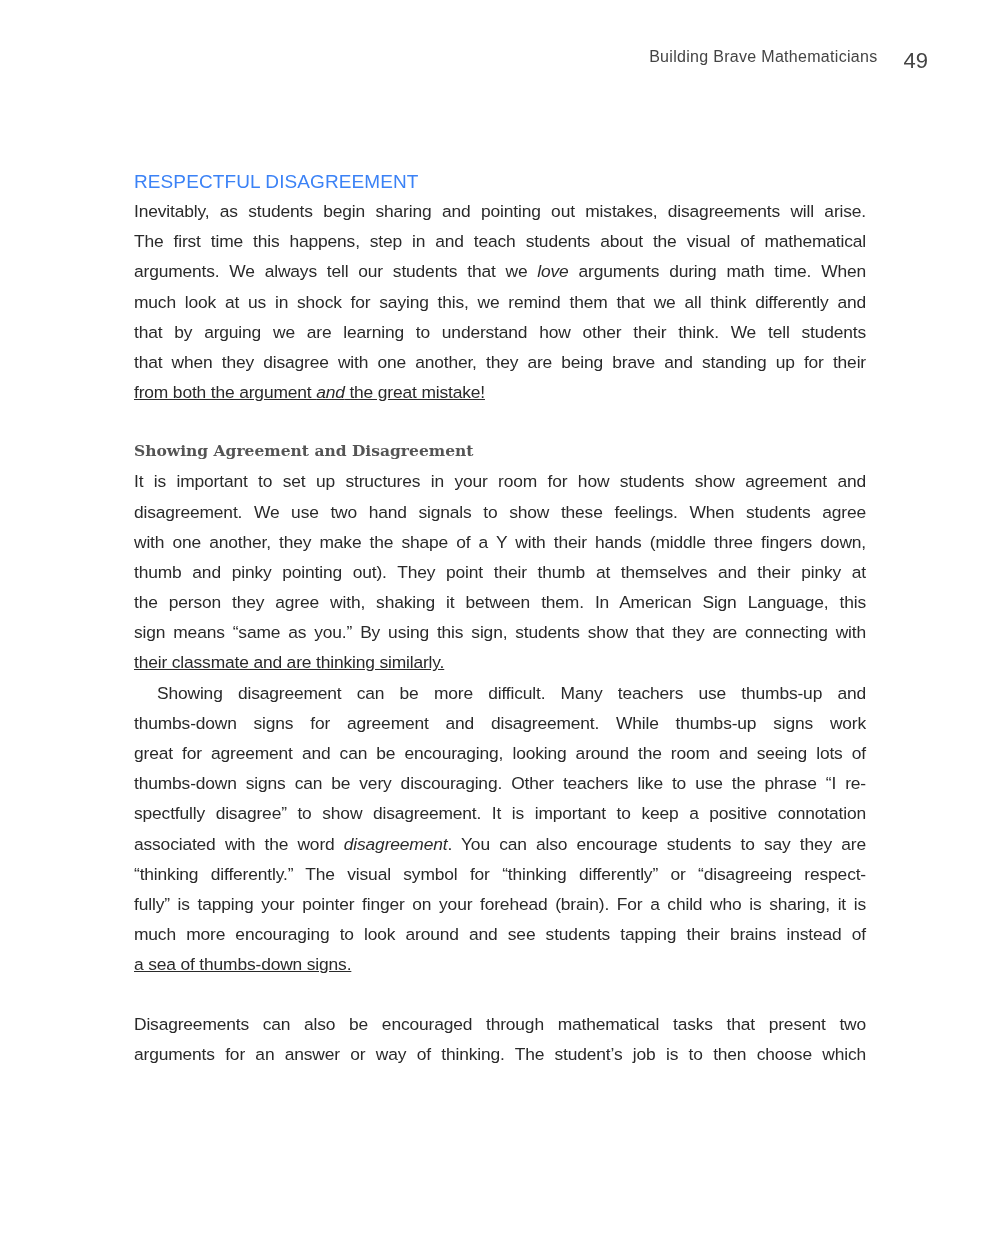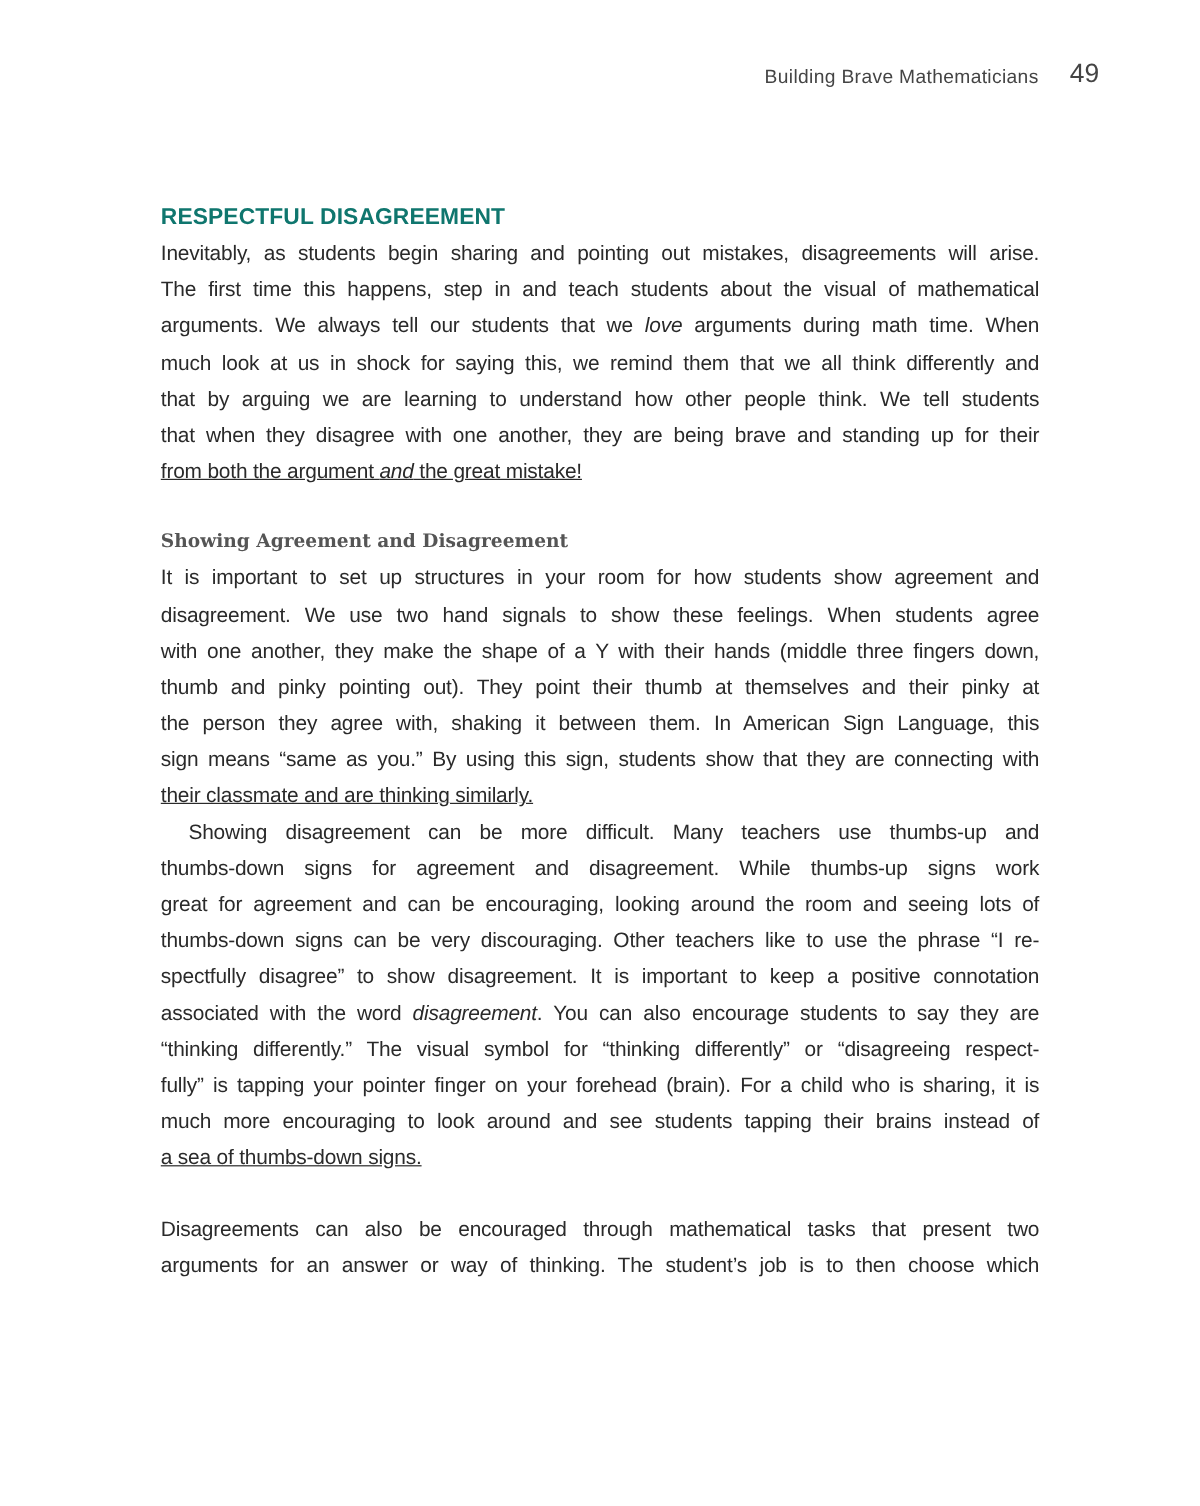--- a/index.html
+++ b/index.html
@@ -1,30 +1,30 @@
 <!DOCTYPE html>
 <html><head>
 <meta charset="utf-8">
 <style>
   html, body { margin: 0; padding: 0; background: #ffffff; }
   body { width: 1000px; height: 1255px; position: relative; overflow: hidden; }
   .page { position: absolute; left: 0; top: 0; width: 1000px; height: 1255px; background: #fff; }
   .running-head {
-    position: absolute; top: 48px; right: 84px;
+    position: absolute; top: 48px; right: 72px;
     font-family: "Liberation Sans", sans-serif; color: #444;
-    display: flex; align-items: flex-end;
+    display: flex; align-items: flex-start;
   }
   .rh-title { font-size: 16px; letter-spacing: 0.3px; }
   .rh-num { font-size: 22px; margin-left: 26px; }
   .content {
     position: absolute; left: 134px; top: 168px; width: 732px;
     font-family: "Liberation Sans", sans-serif; color: #2a2a2a;
   }
   .section-title {
-    font-size: 19px; font-weight: bold; color: #0f766e; letter-spacing: 0.1px;
+    font-size: 19px; font-weight: normal; color: #3b82f6; letter-spacing: 0.1px;
     height: 28px; line-height: 28px; margin: 0;
   }
   .subhead {
     font-family: "DejaVu Serif", serif; font-weight: bold; font-size: 15.5px;
     color: #555; height: 30px; line-height: 30px; margin: 0;
   }
   .line {
     font-size: 17.4px; line-height: 30.2px; height: 30.2px;
     text-align: justify; text-align-last: justify; white-space: nowrap;
     display: block; letter-spacing: -0.15px;
@@ -45,21 +45,21 @@
   </div>
 
   <div class="content">
 
     <h2 class="section-title">RESPECTFUL DISAGREEMENT</h2>
     <div>
       <span class="line">Inevitably, as students begin sharing and pointing out mistakes, disagreements will arise.</span>
       <span class="line">The first time this happens, step in and teach students about the visual of mathematical</span>
       <span class="line"><span>arguments. We always tell our students that we </span><em>love</em><span> arguments during math time. When</span></span>
       <span class="line">much look at us in shock for saying this, we remind them that we all think differently and</span>
-      <span class="line">that by arguing we are learning to understand how other people think. We tell students</span>
+      <span class="line">that by arguing we are learning to understand how other their think. We tell students</span>
       <span class="line">that when they disagree with one another, they are being brave and standing up for their</span>
       <span class="line last"><span>from both the argument </span><em>and</em><span> the great mistake!</span></span>
     </div>
 
     <div class="gap"></div>
 
     <h3 class="subhead">Showing Agreement and Disagreement</h3>
     <div>
       <span class="line">It is important to set up structures in your room for how students show agreement and</span>
       <span class="line">disagreement. We use two hand signals to show these feelings. When students agree</span>

